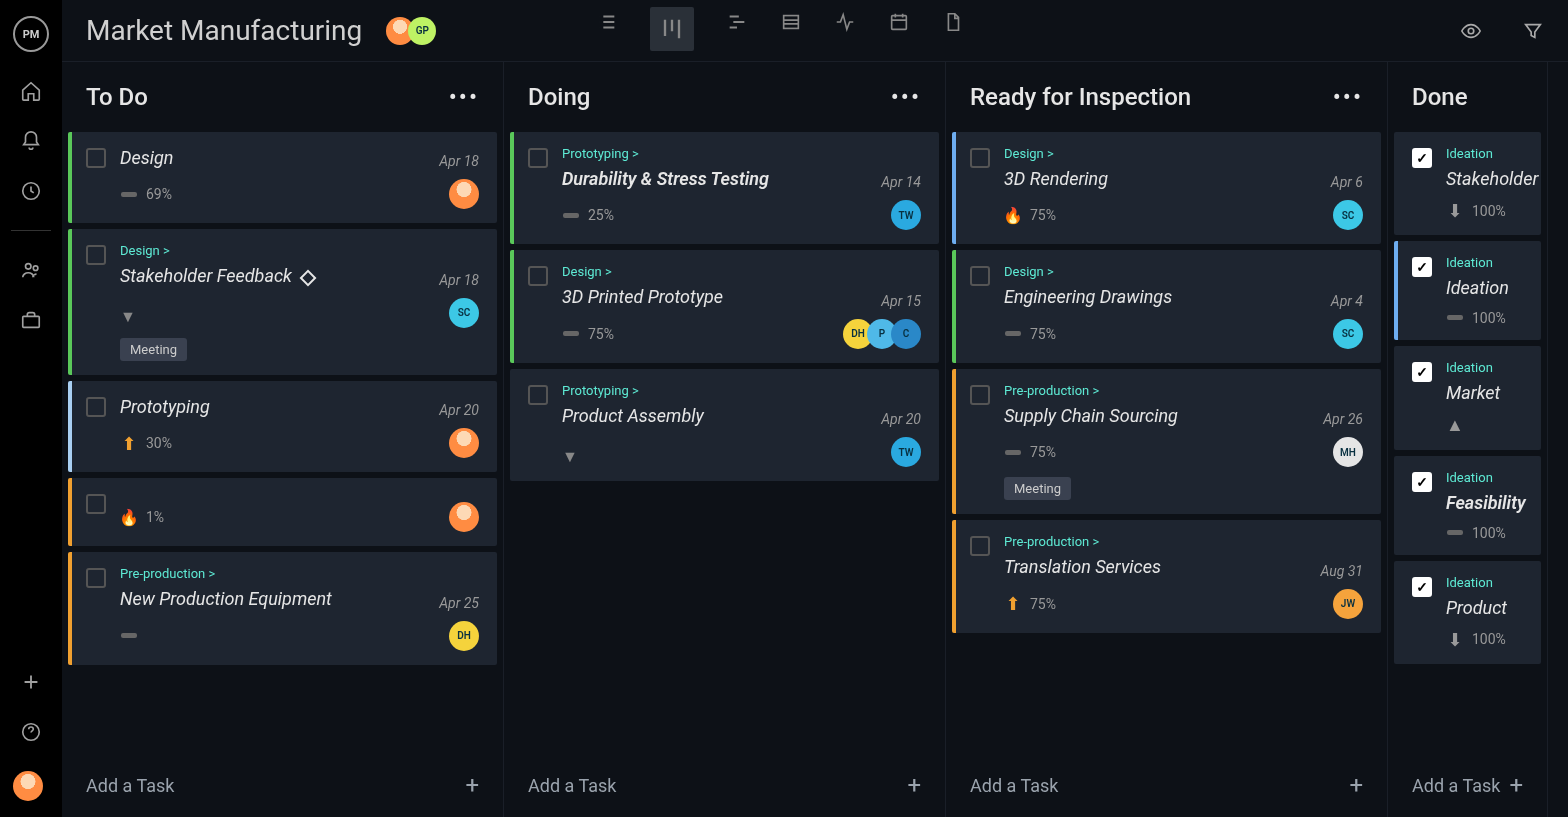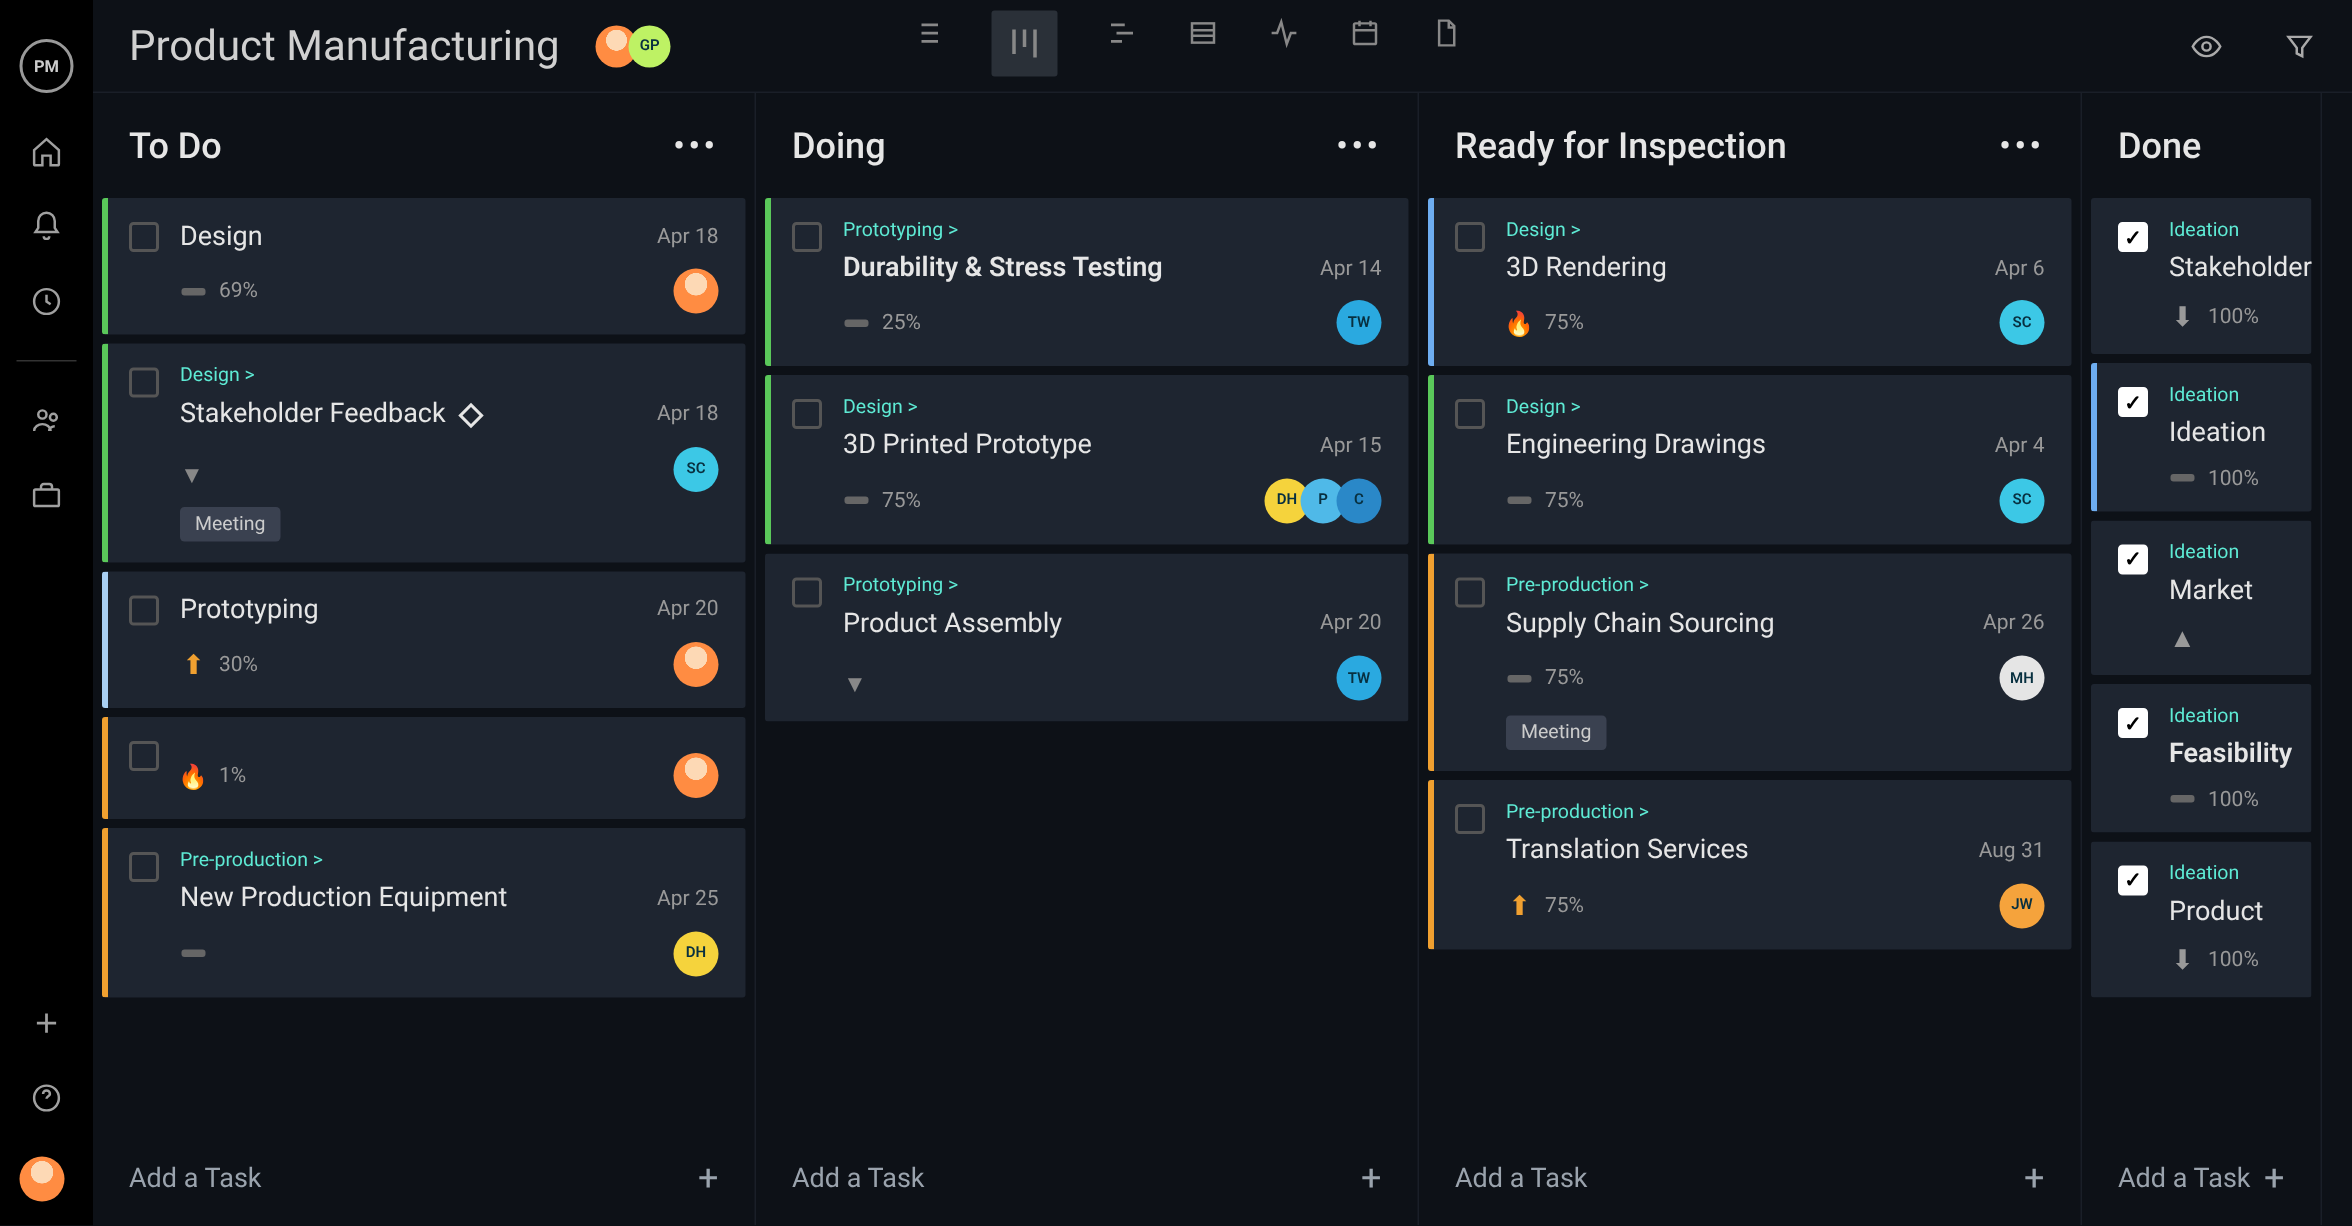--- a/index.html
+++ b/index.html
@@ -1,18 +1,18 @@
 <!DOCTYPE html>
 <html><head>
 <meta charset="utf-8">
 <style>
 * { margin: 0; padding: 0; box-sizing: border-box; }
 body { font-family: -apple-system, BlinkMacSystemFont, "Segoe UI", Roboto, sans-serif; background: #0d1117; color: #e6e6e6; overflow: hidden; height: 817px; width: 1568px; }
 .app { display: flex; height: 100%; }
-.sidebar { width: 62px; background: #000; display: flex; flex-direction: column; align-items: center; padding-top: 26px; gap: 28px; }
+.sidebar { width: 62px; background: #000; display: flex; flex-direction: column; align-items: center; padding-top: 16px; gap: 28px; }
 .sidebar .logo { width: 36px; height: 36px; border: 2px solid #999; border-radius: 50%; display: flex; align-items: center; justify-content: center; font-size: 11px; font-weight: 700; color: #ccc; }
 .sidebar-icon { width: 22px; height: 22px; display: flex; align-items: center; justify-content: center; color: #a0a0a0; cursor: pointer; }
 .sidebar .spacer { flex: 1; }
 .sidebar .divider { width: 40px; height: 1px; background: #333; }
 .main { flex: 1; display: flex; flex-direction: column; }
 .top-header { height: 62px; background: #0d1117; display: flex; align-items: center; padding: 0 24px; border-bottom: 1px solid #1a1f28; }
 .title { font-size: 28px; font-weight: 400; color: #d0d0d0; }
 .avatars { display: flex; margin-left: 24px; }
 .avatar { width: 28px; height: 28px; border-radius: 50%; display: flex; align-items: center; justify-content: center; font-size: 10px; font-weight: 600; margin-left: -6px; }
 .avatar:first-child { margin-left: 0; }
@@ -29,21 +29,21 @@
 .col-menu { margin-left: auto; font-size: 24px; color: #e6e6e6; letter-spacing: 2px; cursor:pointer; }
 .cards { flex: 1; overflow-y: auto; padding-bottom: 6px;}
 .card { background: #1e2530; margin: 0 6px 6px 6px; padding: 14px 18px 14px 48px; position: relative; border-left: 4px solid transparent; border-radius: 2px; cursor: pointer; }
 .card.green { border-left-color: #5ac85a; }
 .card.orange { border-left-color: #f0a030; }
 .card.blue { border-left-color: #6eadf0; }
 .card.lightblue { border-left-color: #a9cff2; }
 .card .check { position: absolute; left: 14px; top: 16px; width: 20px; height: 20px; border: 2px solid #555; border-radius: 3px; background:#1e2530; }
 .card .check.done { background:#fff; border-color:#fff; color:#000; display:flex; align-items:center; justify-content:center; font-size:14px; font-weight:bold;}
 .card .parent { font-size: 13px; color: #5eead4; margin-bottom: 6px; }
-.card .row1 { display: flex; align-items: center; }
+.card .row1 { display: flex; align-items: flex-end; font-style: italic; }
 .card .name { font-size: 18px; color: #e6e6e6; line-height: 1.3; }
 .card .name.bold { font-weight: 600; }
 .card .date { margin-left: auto; font-size: 14px; color: #999; white-space: nowrap; padding-left: 10px; }
 .card .row2 { display: flex; align-items: center; margin-top: 10px; }
 .card .pri { width: 18px; display: flex; align-items:center; justify-content:center; margin-right:8px;}
 .card .pct { font-size: 14px; color: #999; }
 .card .assignees { margin-left: auto; display: flex; }
 .card .tag { display: inline-block; background: #3a4150; color: #ccc; font-size: 13px; padding: 4px 10px; border-radius: 3px; margin-top: 10px; }
 .card .diamond { display: inline-block; transform: rotate(45deg); width: 12px; height: 12px; border: 2px solid #e6e6e6; margin-left: 6px; vertical-align: middle; }
 .card .chev { margin-top: 8px; color: #888; }
@@ -103,21 +103,21 @@
         <svg viewBox="0 0 24 24" fill="none" stroke="currentColor" stroke-width="1.8">
           <circle cx="12" cy="12" r="9"></circle>
           <path d="M9.5 9a2.5 2.5 0 115 0c0 1.5-2.5 2-2.5 3.5M12 17h.01"></path>
         </svg>
       </div>
     <div class="avatar av-face" style="width:30px;height:30px;margin-bottom:16px"></div>
   </div>
 
   <div class="main">
     <div class="top-header">
-      <div class="title">Product Manufacturing</div>
+      <div class="title">Market Manufacturing</div>
       <div class="avatars" id="hdr-avatars">
           <div class="avatar av-face" style="width: 28px; height: 28px; color: rgb(8, 48, 64); background: radial-gradient(circle at 50% 35%, rgb(253, 217, 181) 30%, rgb(255, 140, 66) 31%);"></div>
           <div class="avatar" style="width: 28px; height: 28px; background: #bef264; color: rgb(8, 48, 64);">GP</div>
         </div>
       <div class="view-switch">
         <div class="view-icon">
             <svg viewBox="0 0 24 24" stroke="currentColor" stroke-width="2">
               <path d="M8 6h12M8 12h12M8 18h12M4 6h.01M4 12h.01M4 18h.01"></path>
             </svg>
           </div>

